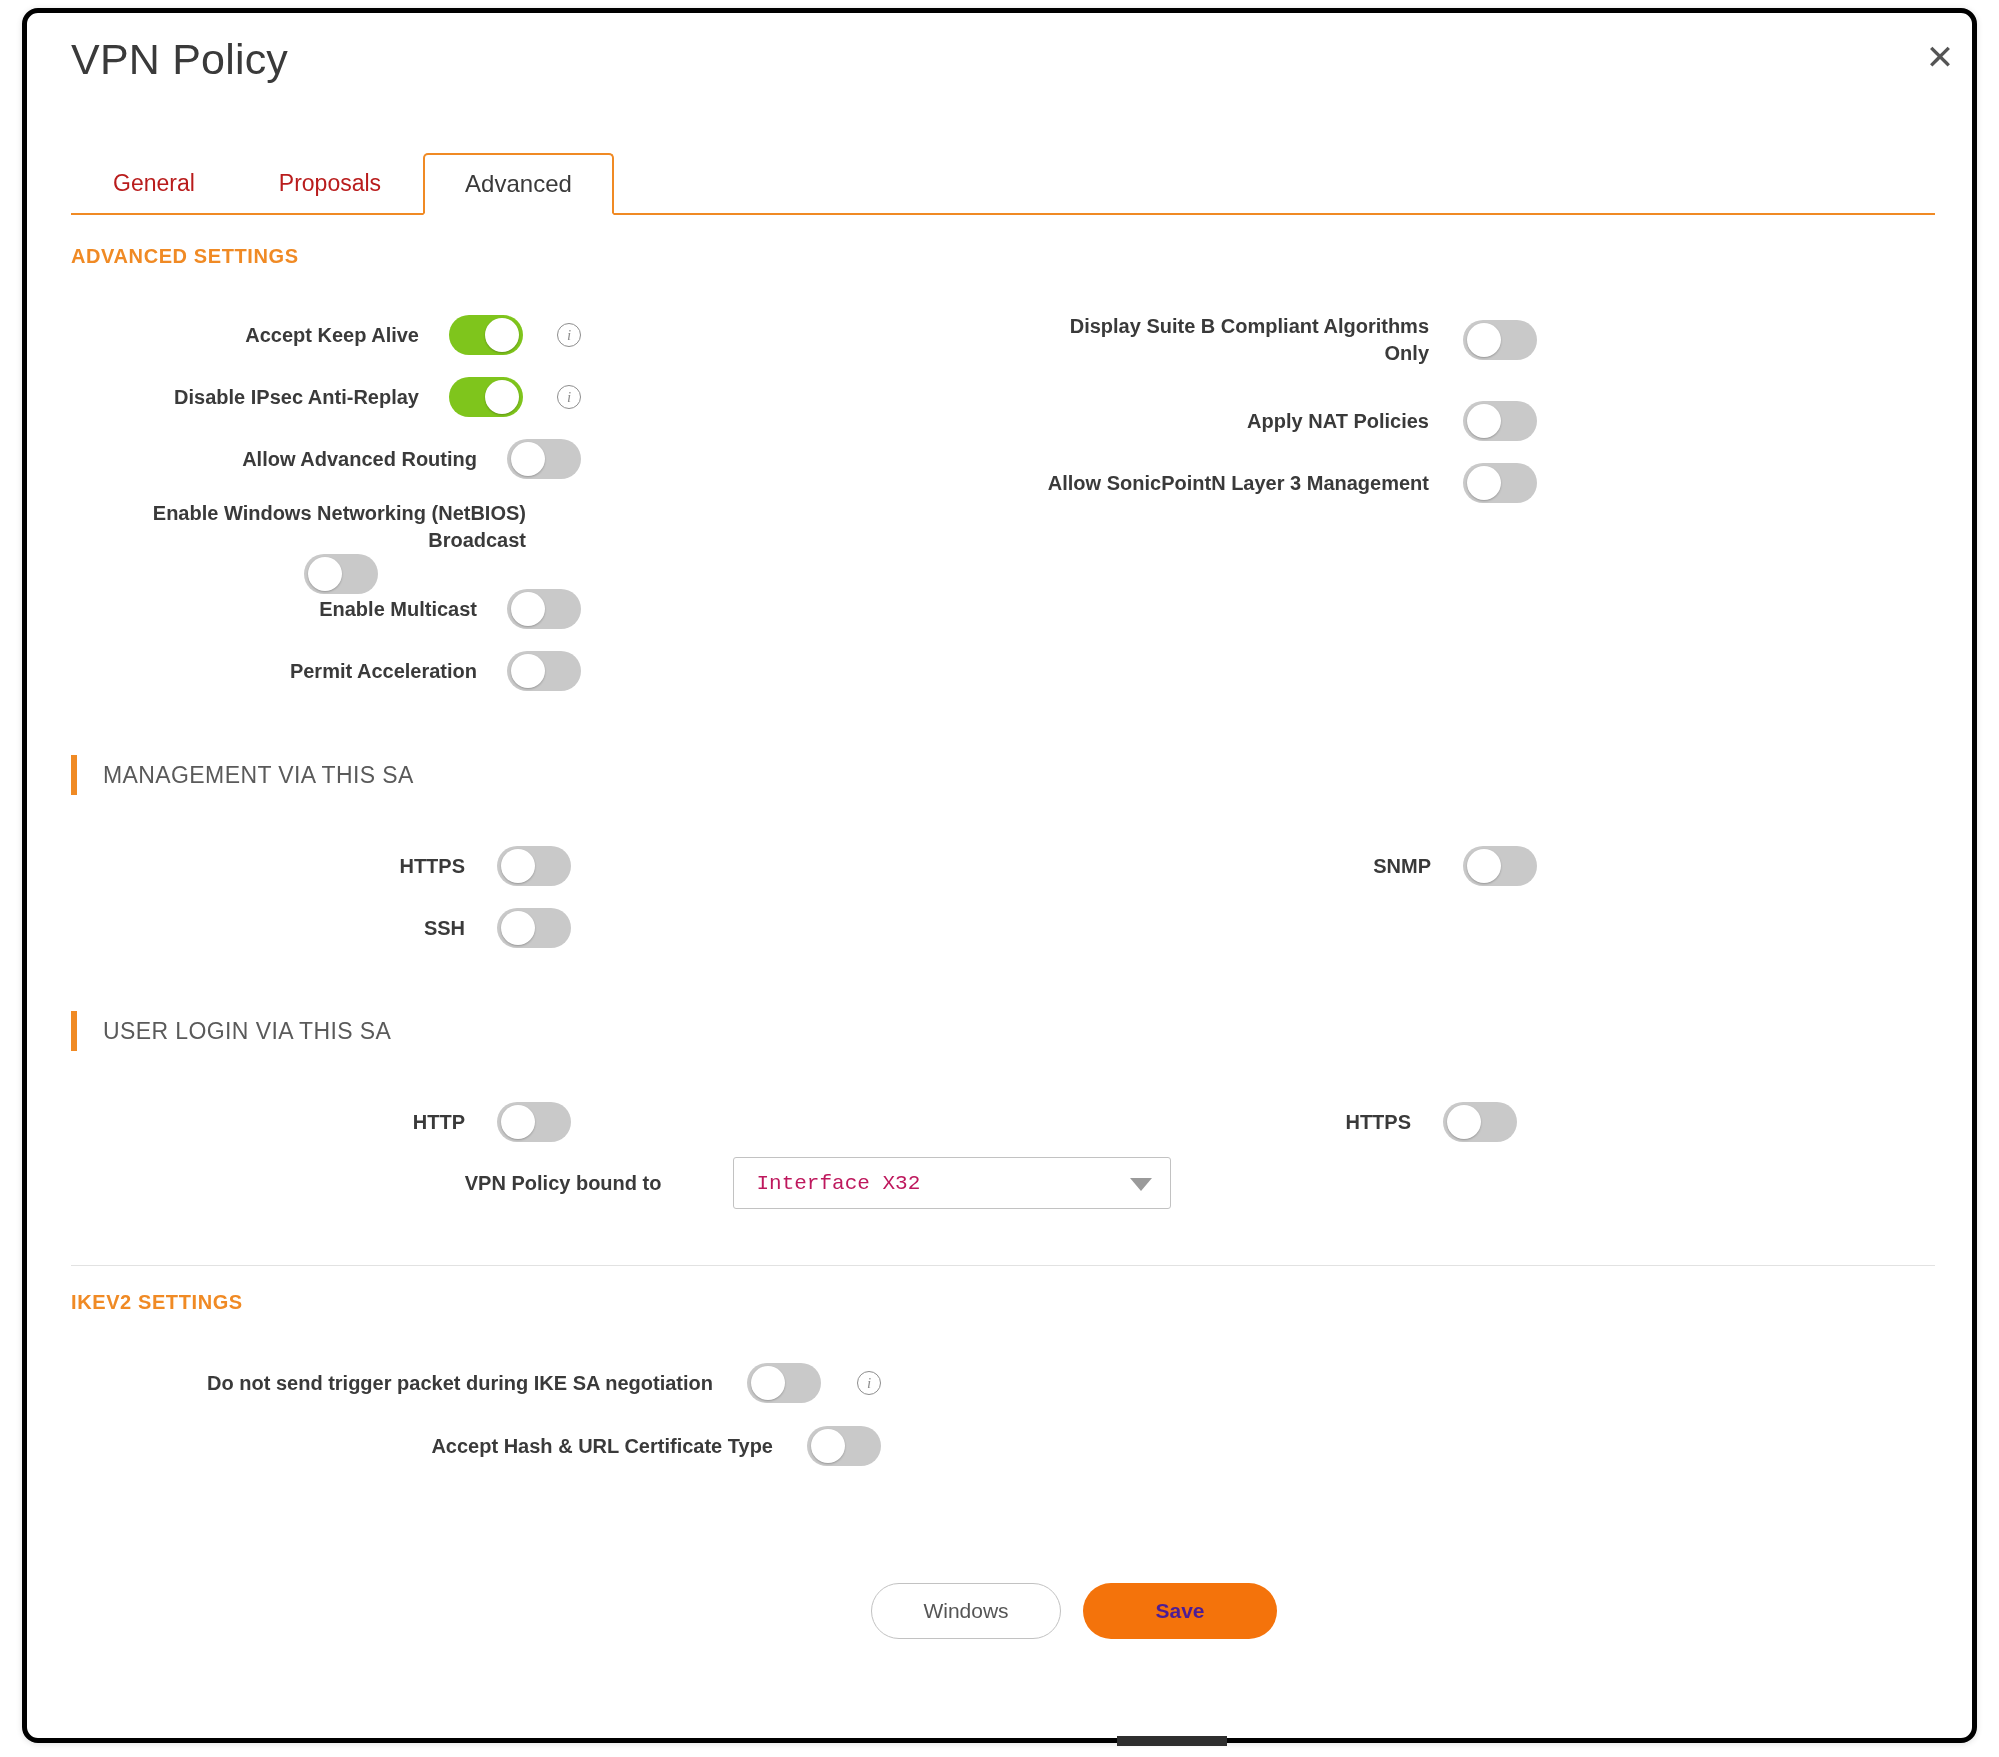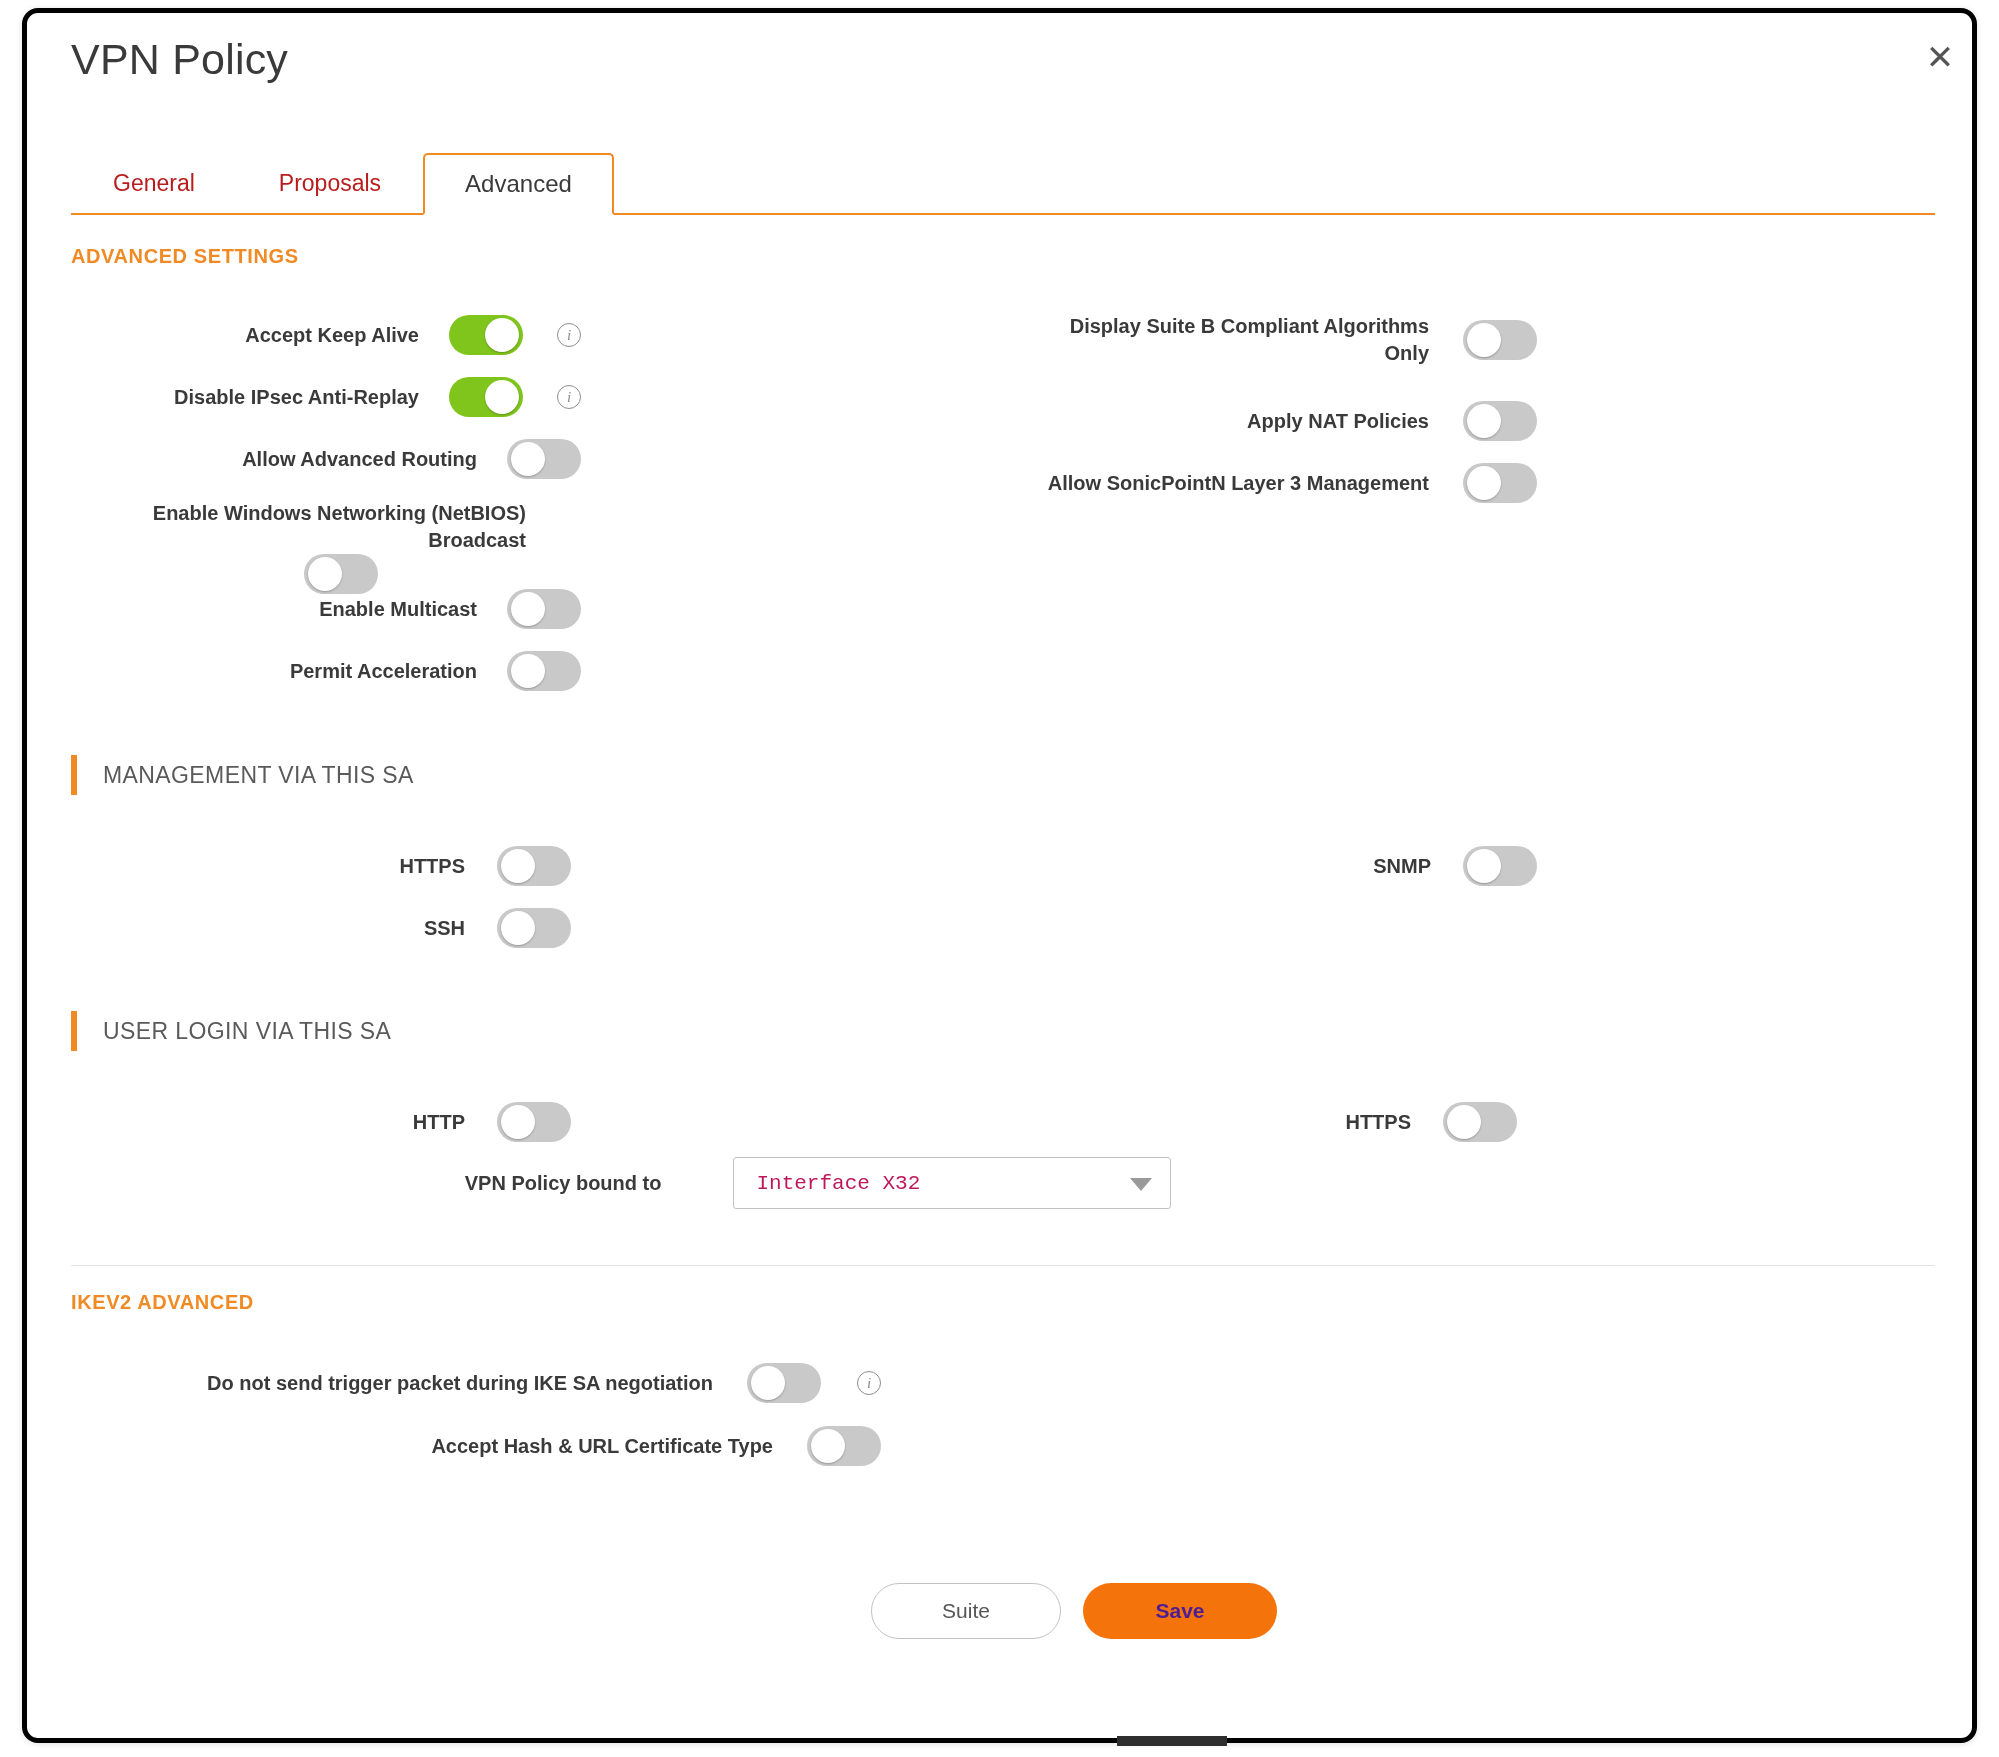--- a/index.html
+++ b/index.html
@@ -348,38 +348,38 @@
     <div class="row" style="left:44px; top:1144px; width:1100px;">
       <div class="lbl" style="width:770px">VPN Policy bound to</div>
       <div class="select-wrap" style="margin-left:72px">
         <div class="val">Interface X32</div>
         <div class="caret"></div>
       </div>
     </div>
 
     <div class="divider" style="top:1252px"></div>
 
-    <div class="section-head" style="top:1278px">IKEV2 ADVANCED</div>
+    <div class="section-head" style="top:1278px">IKEV2 SETTINGS</div>
 
     <div class="row" style="left:44px; top:1350px; width:810px; justify-content:flex-end;">
       <div class="lbl" style="width:760px">Do not send trigger packet during IKE SA negotiation</div>
       <div class="toggle" style="margin-left:34px">
           <div class="knob"></div>
         </div>
       <div class="info-icon" style="margin-left:36px">i</div>
     </div>
 
     <div class="row" style="left:44px; top:1413px; width:810px; justify-content:flex-end;">
       <div class="lbl" style="width:760px">Accept Hash &amp; URL Certificate Type</div>
       <div class="toggle" style="margin-left:34px">
           <div class="knob"></div>
         </div>
     </div>
 
 
     <div class="row" style="left:844px; top:1570px;">
-      <div class="btn btn-cancel">Suite</div>
+      <div class="btn btn-cancel">Windows</div>
       <div class="btn btn-save">Save</div>
     </div>
 
     <div class="footer-bar"></div>
   </div>
 </div>
 
 </body></html>

